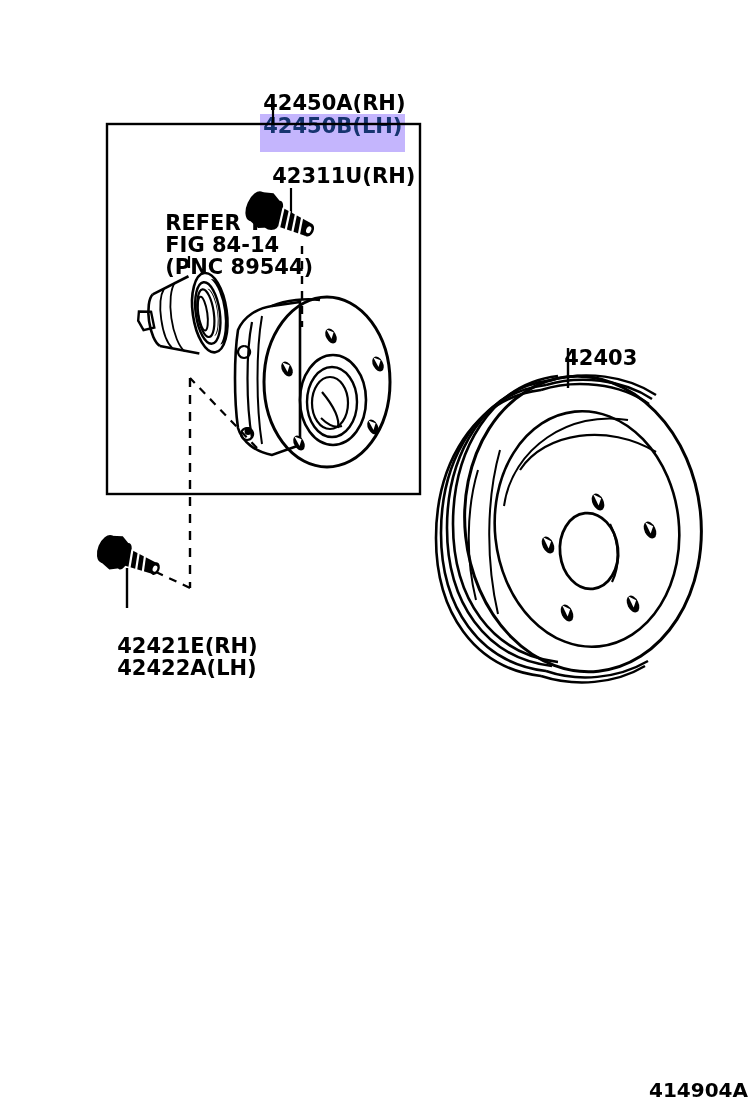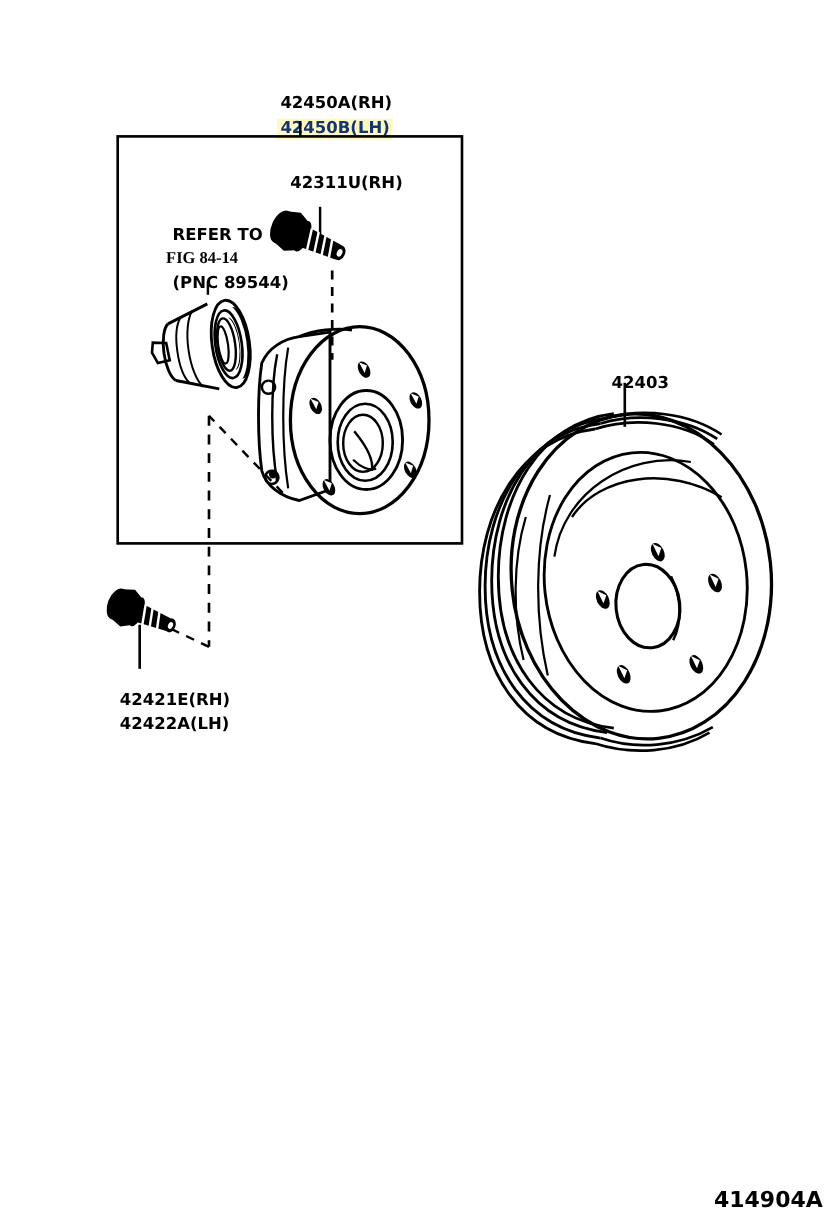--- a/index.html
+++ b/index.html
@@ -14,26 +14,26 @@
   .lbl{
     position:absolute;
     font-family:"DejaVu Sans",sans-serif;
     font-weight:bold;
     color:#000000;
     white-space:pre;
     letter-spacing:0px;
     line-height:1.06;
   }
 
-  .lbl-main{font-size:15px;}
+  .lbl-main{font-size:21px;}
 
   .hl{
-    background:#fef9c3;
+    background:#c4b5fd;
     color:#16346F;
-    padding:1px 3px 2px 3px;
+    padding:1px 3px 14px 3px;
     display:inline-block;
   }
 
   .footer-code{
     position:absolute;
     right:8px;bottom:6px;
     font-family:"DejaVu Sans",sans-serif;
     font-weight:bold;
     font-size:20px;
     color:#000;
@@ -56,21 +56,21 @@
     <span class="hl">42450B(LH)</span>
   </div>
 
   <div class="lbl lbl-main" style="left:243px;top:143px;">
     <span>42311U(RH)</span>
   </div>
 
   <div class="lbl lbl-main" style="left:136px;top:190px;">
     <span>REFER TO</span>
   </div>
-  <div class="lbl lbl-main" style="left:136px;top:212px;font-family:Liberation Serif, serif;">
+  <div class="lbl lbl-main" style="left:136px;top:212px;">
     <span>FIG 84-14</span>
   </div>
   <div class="lbl lbl-main" style="left:136px;top:234px;">
     <span>(PNC 89544)</span>
   </div>
 
   <div class="lbl lbl-main" style="left:88px;top:613px;text-align:right;">
     <span>42421E(RH)</span>
   </div>
   <div class="lbl lbl-main" style="left:88px;top:635px;">

